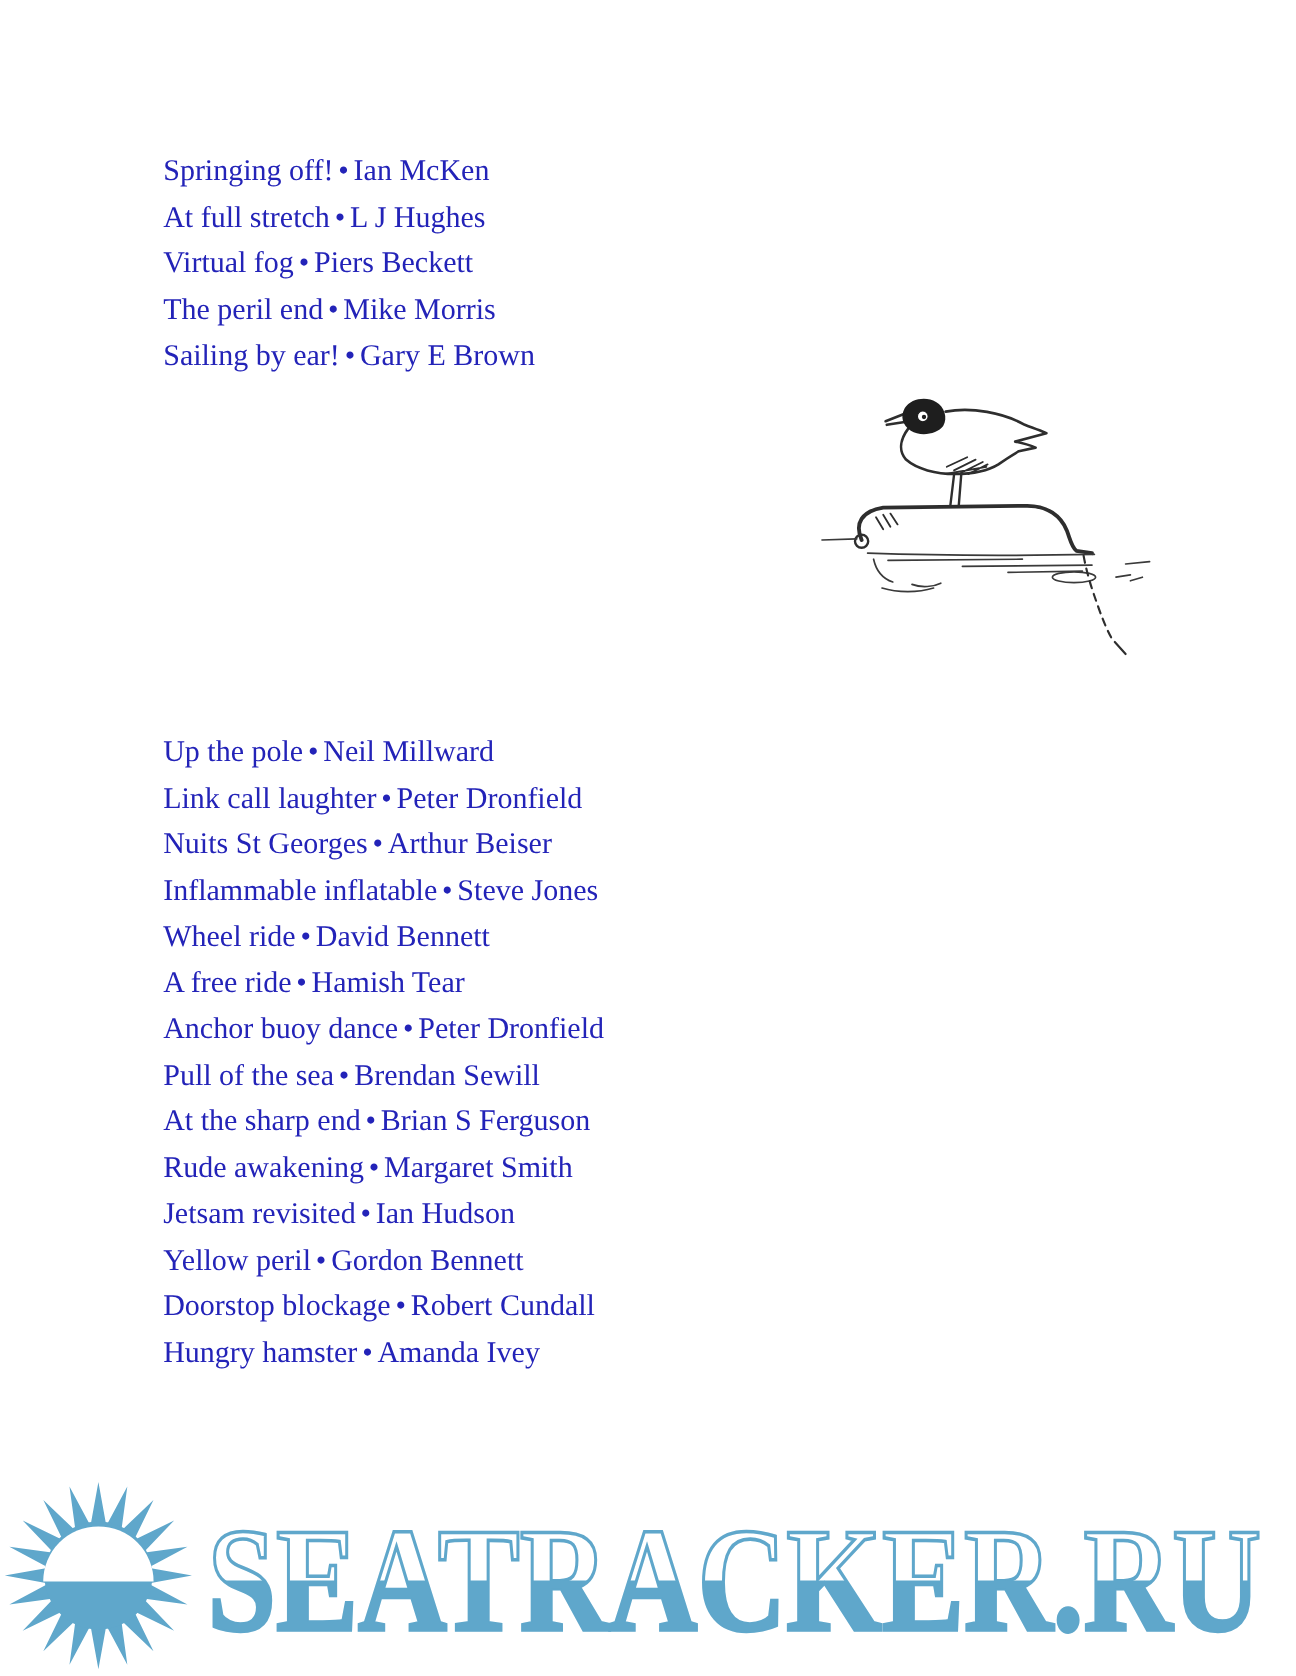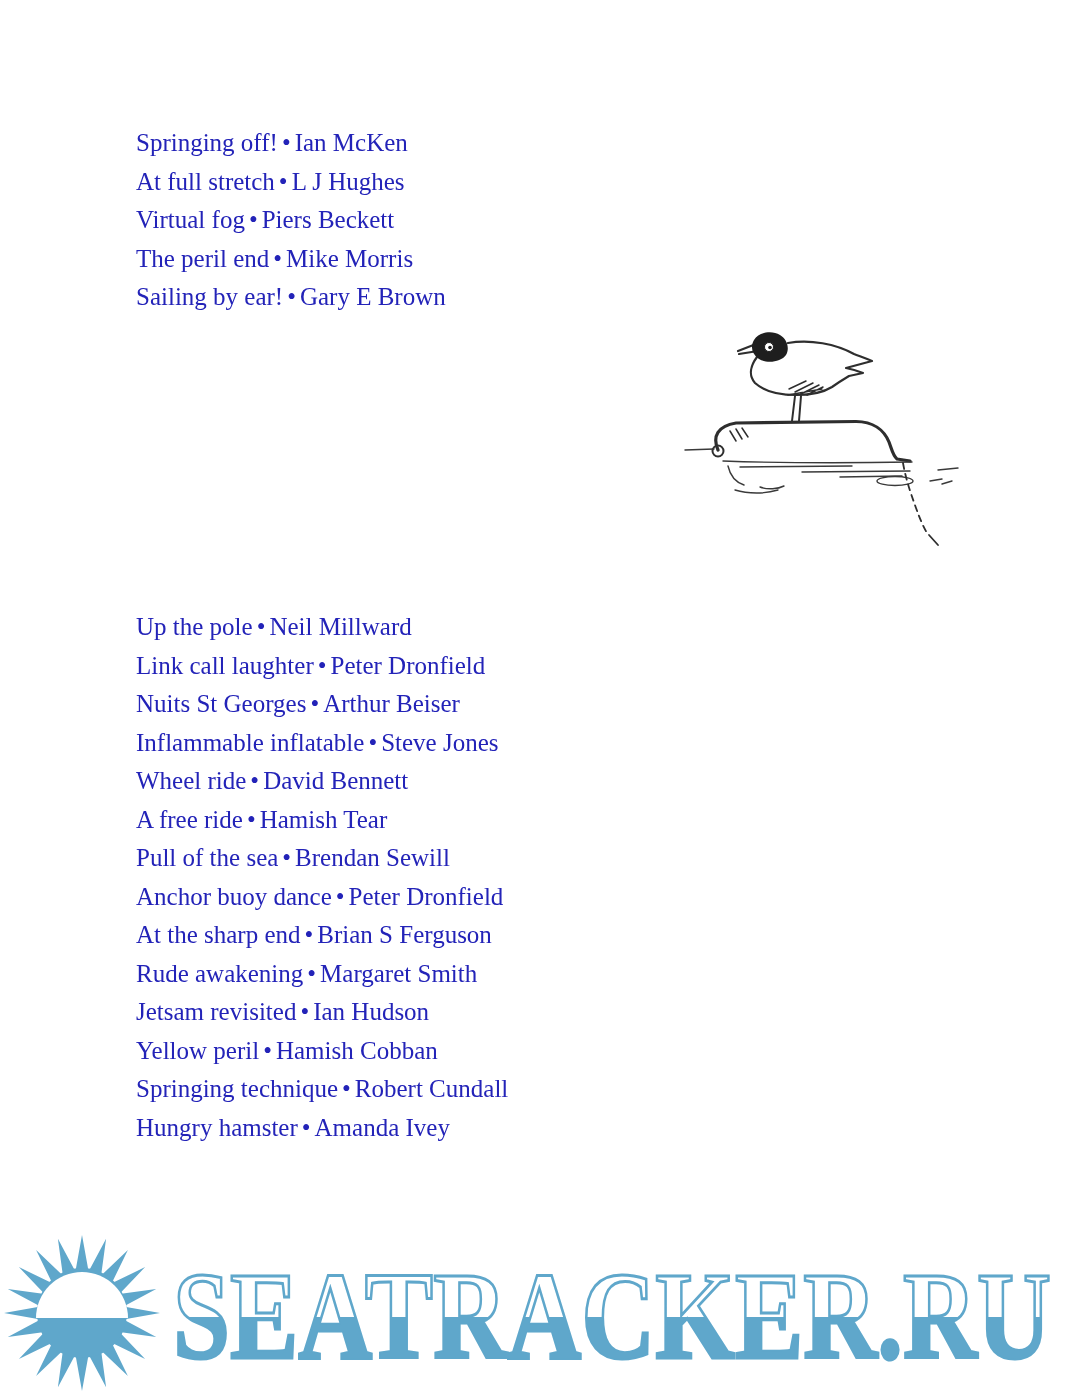--- a/index.html
+++ b/index.html
@@ -72,27 +72,27 @@
       <li><span>Sailing by ear!</span><span class="sep">•</span><span>Gary E Brown</span></li>
     </ul>
 
   <ul class="toc toc-2">
       <li><span>Up the pole</span><span class="sep">•</span><span>Neil Millward</span></li>
       <li><span>Link call laughter</span><span class="sep">•</span><span>Peter Dronfield</span></li>
       <li><span>Nuits St Georges</span><span class="sep">•</span><span>Arthur Beiser</span></li>
       <li><span>Inflammable inflatable</span><span class="sep">•</span><span>Steve Jones</span></li>
       <li><span>Wheel ride</span><span class="sep">•</span><span>David Bennett</span></li>
       <li><span>A free ride</span><span class="sep">•</span><span>Hamish Tear</span></li>
+      <li><span>Anchor buoy dance</span><span class="sep">•</span><span>Peter Dronfield</span></li>
       <li><span>Pull of the sea</span><span class="sep">•</span><span>Brendan Sewill</span></li>
-      <li><span>Anchor buoy dance</span><span class="sep">•</span><span>Peter Dronfield</span></li>
       <li><span>At the sharp end</span><span class="sep">•</span><span>Brian S Ferguson</span></li>
       <li><span>Rude awakening</span><span class="sep">•</span><span>Margaret Smith</span></li>
       <li><span>Jetsam revisited</span><span class="sep">•</span><span>Ian Hudson</span></li>
-      <li><span>Yellow peril</span><span class="sep">•</span><span>Hamish Cobban</span></li>
-      <li><span>Springing technique</span><span class="sep">•</span><span>Robert Cundall</span></li>
+      <li><span>Yellow peril</span><span class="sep">•</span><span>Gordon Bennett</span></li>
+      <li><span>Doorstop blockage</span><span class="sep">•</span><span>Robert Cundall</span></li>
       <li><span>Hungry hamster</span><span class="sep">•</span><span>Amanda Ivey</span></li>
     </ul>
 
   <svg class="illustration" viewBox="0 0 300 240">
 
     <g>
       <path class="sketch" stroke-width="3.2" d="M58,130 C52,116 58,106 76,103 L196,101.5 C213,101.5 224,110 229,122 C232,130 233,136 237,139 L250,141"></path>
       <circle class="sketch" stroke-width="2" cx="58" cy="131" r="5.5"></circle>
       <path class="sketch" stroke-width="1.5" d="M70,111 L76,121 M76,109 L82,119 M82,108 L88,117"></path>
     </g>

